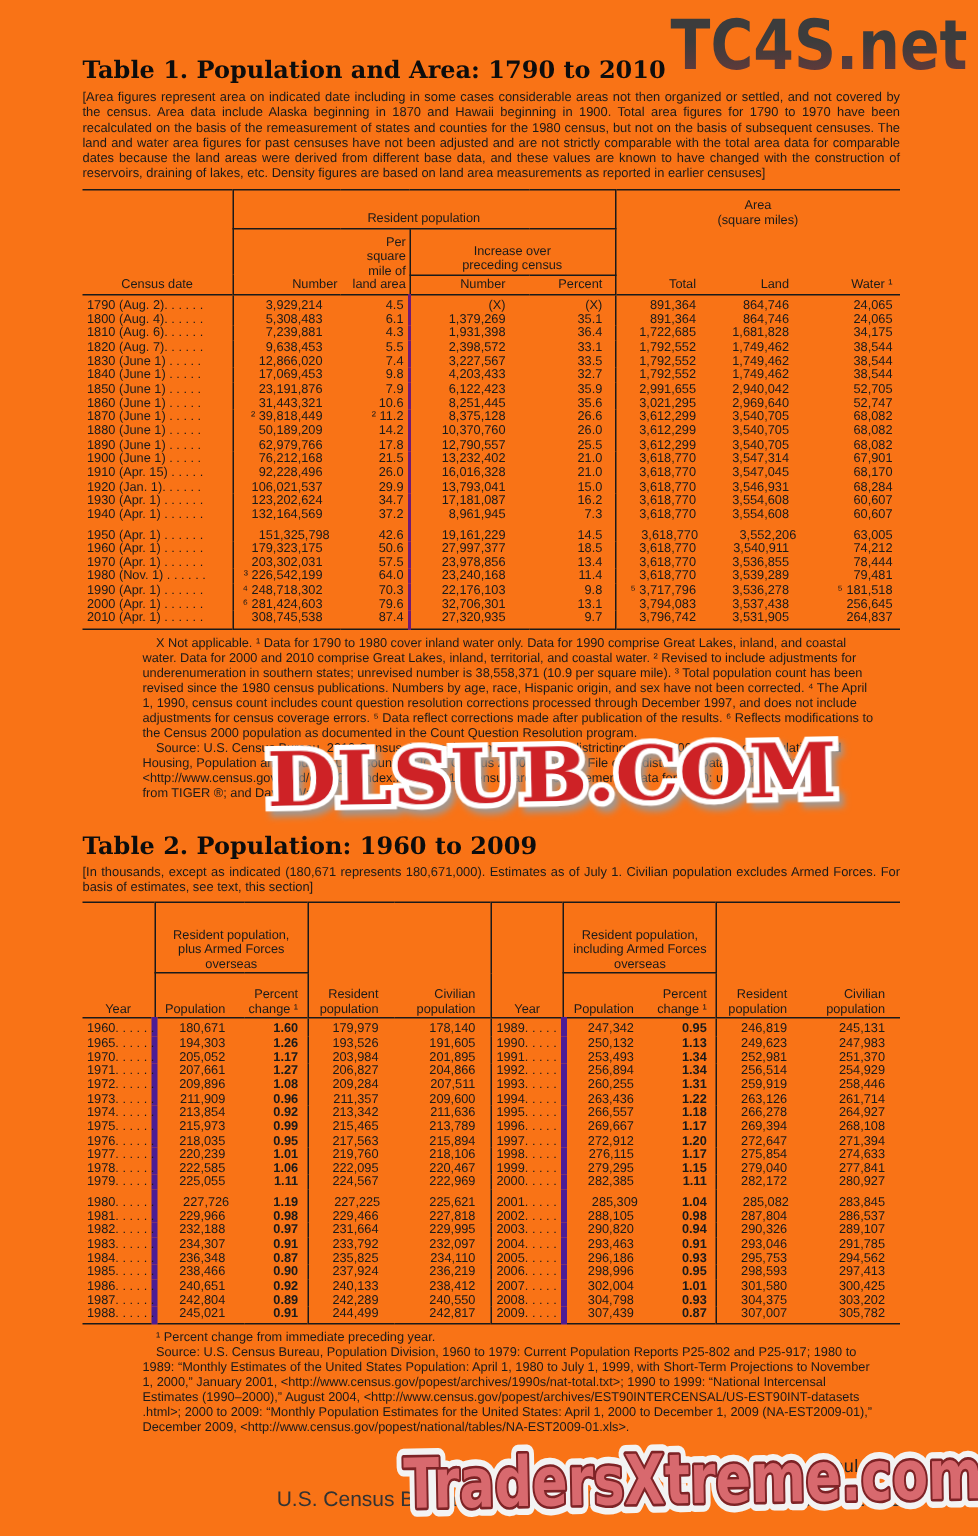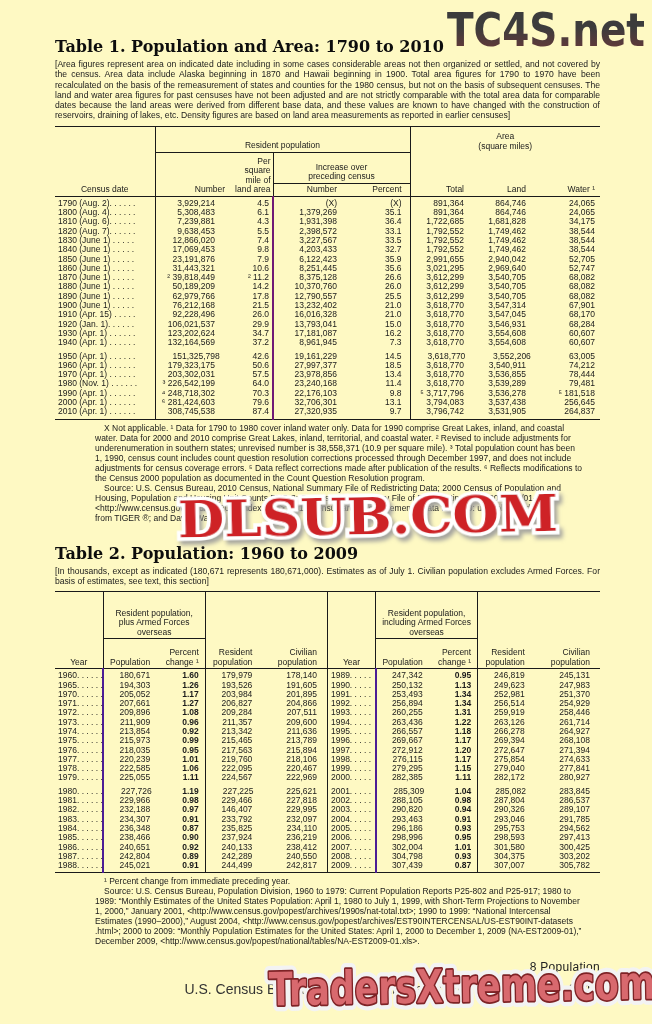--- a/index.html
+++ b/index.html
@@ -1,17 +1,17 @@
 <!DOCTYPE html>
 <html><head>
 <meta charset="utf-8">
 <style>
   html,body { margin:0; padding:0; background:#888; }
   .page {
-    position:relative; width:652px; height:1024px; background:#fef9c3;
+    position:relative; width:652px; height:1024px; background:#f97316;
     overflow:hidden; margin:0 auto;
     font-family:"Liberation Sans", sans-serif; color:#111;
   }
   .content { position:absolute; left:55px; top:38px; width:545px; }
 
   h1.tbl-title {
     font-family:"DejaVu Serif", serif; font-weight:bold;
     font-size:16px; line-height:18px; margin:0 0 3px 0; color:#0d0d0d;
   }
   p.intro {
@@ -49,21 +49,21 @@
   .t1 td:nth-child(5){ padding-right:8px; border-right:1px solid #1a1a1a; }
   .t1 td:nth-child(6){ padding-right:12px; }
   .t1 td:nth-child(7){ padding-right:12px; }
   .t1 td:nth-child(8){ padding-right:5px; }
   .t1 tbody tr:first-child td { padding-top:2px; }
   .t1 tbody tr:last-child  td { padding-bottom:2px; }
 
   
   .t2 thead tr:nth-child(1){ height:47px; }
   .t2 thead tr:nth-child(2){ height:30px; }
-  .t2 td:nth-child(1), .t2 td:nth-child(6){ text-align:left; padding-left:3px; border-right:2px solid #4c1d95; }
+  .t2 td:nth-child(1), .t2 td:nth-child(6){ text-align:left; padding-left:3px; border-right:4px solid #4c1d95; }
   .t2 td:nth-child(3), .t2 td:nth-child(8){ padding-right:6px; border-right:1px solid #1a1a1a;font-weight:bold; }
   .t2 td:nth-child(5){ padding-right:10px; border-right:1px solid #1a1a1a; }
   .t2 td:nth-child(2), .t2 td:nth-child(7){ padding-right:13px; }
   .t2 td:nth-child(4), .t2 td:nth-child(9){ padding-right:11px; }
   .t2 td:nth-child(10){ padding-right:10px; }
   .t2 tbody tr:first-child td { padding-top:2px; }
   .t2 tbody tr:last-child  td { padding-bottom:2px; }
 
   tr.group-gap td { padding-top:4px;padding-left:17px; }
 
@@ -359,20 +359,21 @@
             <td>3,531,905</td>
             <td>264,837</td>
           </tr>
         </tbody>
     </table>
 
     <div class="note">
         <div class="ind">X Not applicable. ¹ Data for 1790 to 1980 cover inland water only. Data for 1990 comprise Great Lakes, inland, and coastal</div>
         <div>water. Data for 2000 and 2010 comprise Great Lakes, inland, territorial, and coastal water. ² Revised to include adjustments for</div>
         <div>underenumeration in southern states; unrevised number is 38,558,371 (10.9 per square mile). ³ Total population count has been</div>
+        <div>revised since the 1980 census publications. Numbers by age, race, Hispanic origin, and sex have not been corrected. ⁴ The April</div>
         <div>1, 1990, census count includes count question resolution corrections processed through December 1997, and does not include</div>
         <div>adjustments for census coverage errors. ⁵ Data reflect corrections made after publication of the results. ⁶ Reflects modifications to</div>
         <div>the Census 2000 population as documented in the Count Question Resolution program.</div>
       </div>
     <div class="note" style="margin-top:0">
         <div class="ind">Source: U.S. Census Bureau, 2010 Census, National Summary File of Redistricting Data; 2000 Census of Population and</div>
         <div>Housing, Population and Housing Unit Counts PHC-3; Census 2000 Summary File of Redistricting Data, 2000 SF/01-ER,</div>
         <div>&lt;http://www.census.gov/prod/cen2000/index.html&gt;; 2010 Census area measurements; data for 1990: unpublished data</div>
         <div>from TIGER ®; and Davis, Ward.</div>
       </div>
@@ -589,21 +590,21 @@
             <td>2002. . . . .</td>
             <td>288,105</td>
             <td>0.98</td>
             <td>287,804</td>
             <td>286,537</td>
           </tr>
           <tr>
             <td>1982. . . . . .</td>
             <td>232,188</td>
             <td>0.97</td>
-            <td>146,407</td>
+            <td>231,664</td>
             <td>229,995</td>
             <td>2003. . . . .</td>
             <td>290,820</td>
             <td>0.94</td>
             <td>290,326</td>
             <td>289,107</td>
           </tr>
           <tr>
             <td>1983. . . . . .</td>
             <td>234,307</td>

